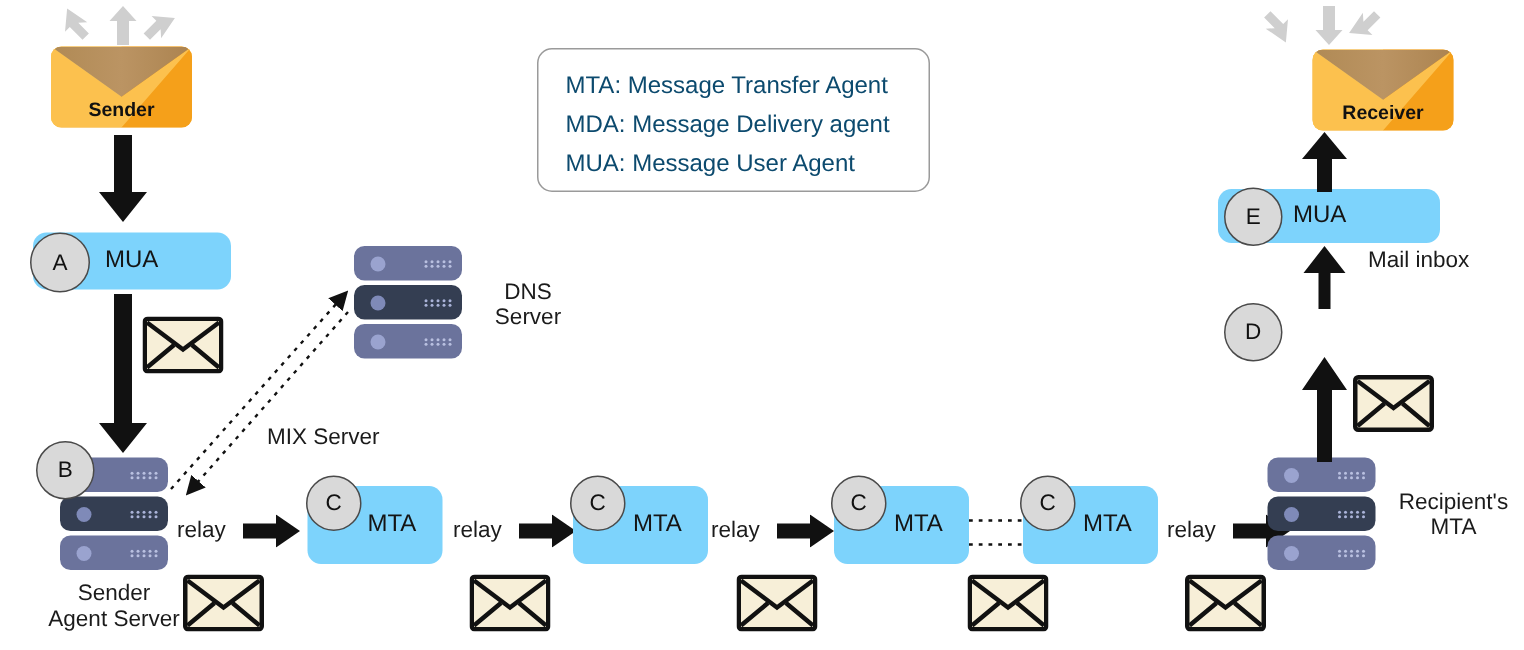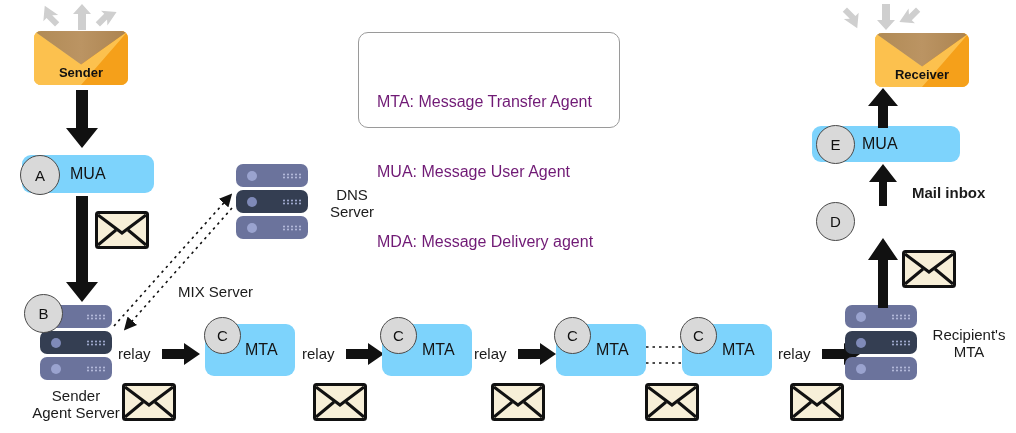--- a/index.html
+++ b/index.html
@@ -126,23 +126,22 @@
     position:absolute;
     border:1.6px solid #9a9a9a;
     border-radius:10px;
     background:#ffffff;
     box-sizing:border-box;
     padding:12px 18px 12px 18px;
   }
   .legend div{
     font-size:16px;
     line-height:26px;
-    color:#701a75;
+    color:#0c4a6e;
     white-space:nowrap;
-    margin-top:44px;
   }
 
   
   .dotline{position:absolute;}
   .dotline svg{display:block;overflow:visible;}
 </style>
 </head>
 <body>
 
 <div id="stage">
@@ -316,22 +315,22 @@
         </marker>
       </defs>
       <path d="M6 146 L122 16" fill="none" stroke="#111" stroke-width="1.6" stroke-dasharray="2.5 4" marker-end="url(#mk1)"></path>
       <path d="M124 28 L18 148" fill="none" stroke="#111" stroke-width="1.6" stroke-dasharray="2.5 4" marker-end="url(#mk2)"></path>
     </svg>
   </div>
   <div class="lbl" style="left:178px;top:283px;">MIX Server</div>
 
   <div class="legend" style="left:358px;top:32px;width:262px;height:96px;">
     <div>MTA: Message Transfer Agent</div>
+    <div>MDA: Message Delivery agent</div>
     <div>MUA: Message User Agent</div>
-    <div>MDA: Message Delivery agent</div>
   </div>
 
   <div class="lbl" style="left:118px;top:345px;font-size:15px;">relay</div>
   <div class="arw" style="left:162px;top:343px;">
     <svg width="38" height="22" viewBox="0 0 38 22">
       <path d="M0 6 h22 V0 l16 11 l-16 11 v-6 H0 Z" fill="#111"></path>
     </svg>
   </div>
 
   <div class="pbox" style="left:205px;top:324px;width:90px;height:52px;">
@@ -475,21 +474,21 @@
     </svg>
   </div>
 
   <div class="badge" style="left:816px;top:202px;width:37px;height:37px;">D</div>
 
   <div class="arw" style="left:866px;top:162px;">
     <svg width="34" height="44" viewBox="0 0 34 44">
       <path d="M13 44 V20 H3 L17 2 L31 20 H21 V44 Z" fill="#111"></path>
     </svg>
   </div>
-  <div class="lbl" style="left:912px;top:184px;font-weight:bold;">Mail inbox</div>
+  <div class="lbl" style="left:912px;top:165px;">Mail inbox</div>
 
   <div class="pbox" style="left:812px;top:126px;width:148px;height:36px;">
     <span class="ptext" style="left:50px;">MUA</span>
   </div>
   <div class="badge" style="left:816px;top:125px;width:37px;height:37px;">E</div>
 
   <div class="arw" style="left:866px;top:88px;">
     <svg width="34" height="40" viewBox="0 0 34 40">
       <path d="M12 40 V18 H2 L17 0 L32 18 H22 V40 Z" fill="#111"></path>
     </svg>

